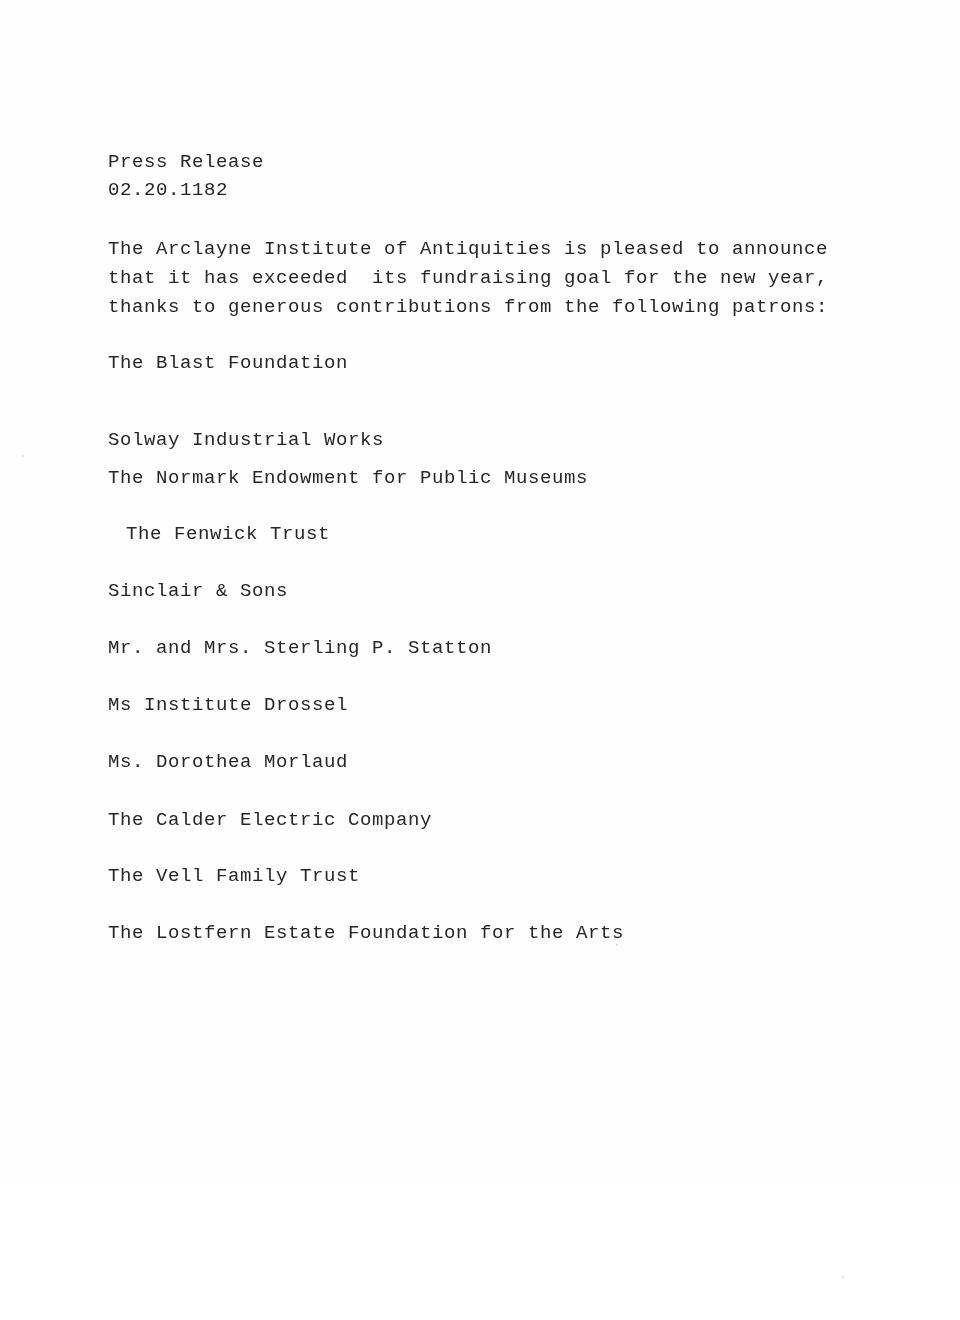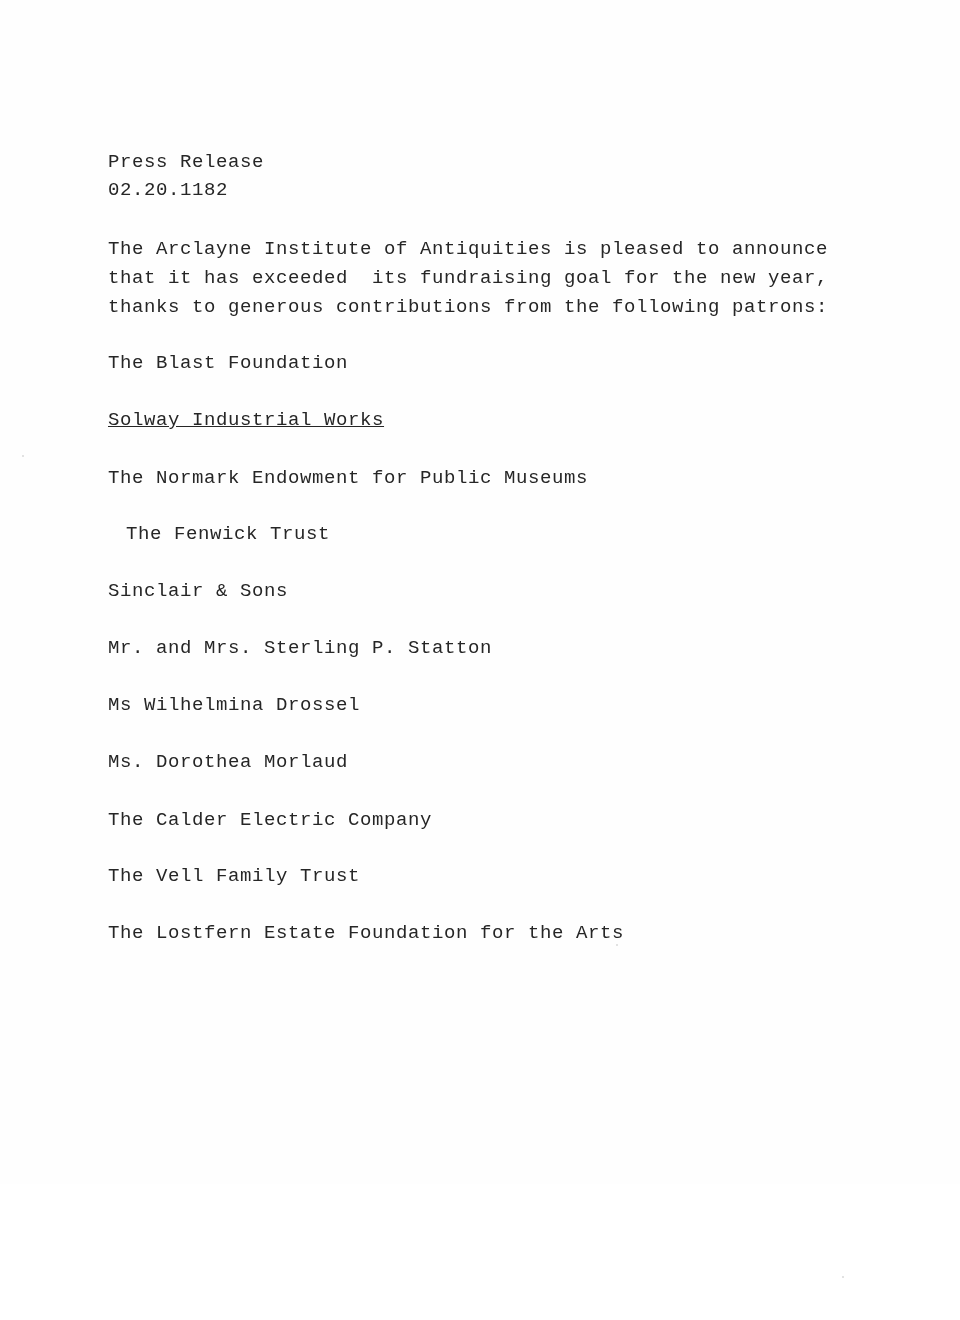--- a/index.html
+++ b/index.html
@@ -44,26 +44,26 @@
 
 <div class="page">
   <div class="line" style="top:151px;">Press Release</div>
   <div class="line" style="top:179px;">02.20.1182</div>
 
   <div class="line" style="top:238px;">The Arclayne Institute of Antiquities is pleased to announce</div>
   <div class="line" style="top:267px;">that it has exceeded  its fundraising goal for the new year,</div>
   <div class="line" style="top:296px;">thanks to generous contributions from the following patrons:</div>
 
   <div class="line" style="top:352px;">The Blast Foundation</div>
-  <div class="line" style="top:409px;text-decoration:underline;">Solway Industrial Works</div>
+  <div class="line" style="top:429px;">Solway Industrial Works</div>
   <div class="line" style="top:467px;">The Normark Endowment for Public Museums</div>
   <div class="line" style="top:523px;margin-left:18px;">The Fenwick Trust</div>
   <div class="line" style="top:580px;">Sinclair &amp; Sons</div>
   <div class="line" style="top:637px;">Mr. and Mrs. Sterling P. Statton</div>
-  <div class="line" style="top:694px;">Ms Wilhelmina Drossel</div>
+  <div class="line" style="top:694px;">Ms Institute Drossel</div>
   <div class="line" style="top:751px;">Ms. Dorothea Morlaud</div>
   <div class="line" style="top:809px;">The Calder Electric Company</div>
   <div class="line" style="top:865px;">The Vell Family Trust</div>
   <div class="line" style="top:922px;">The Lostfern Estate Foundation for the Arts</div>
 
   <div class="speck" style="left:22px; top:455px;"></div>
   <div class="speck" style="left:616px; top:944px;"></div>
   <div class="speck" style="left:842px; top:1276px;"></div>
 </div>
 

